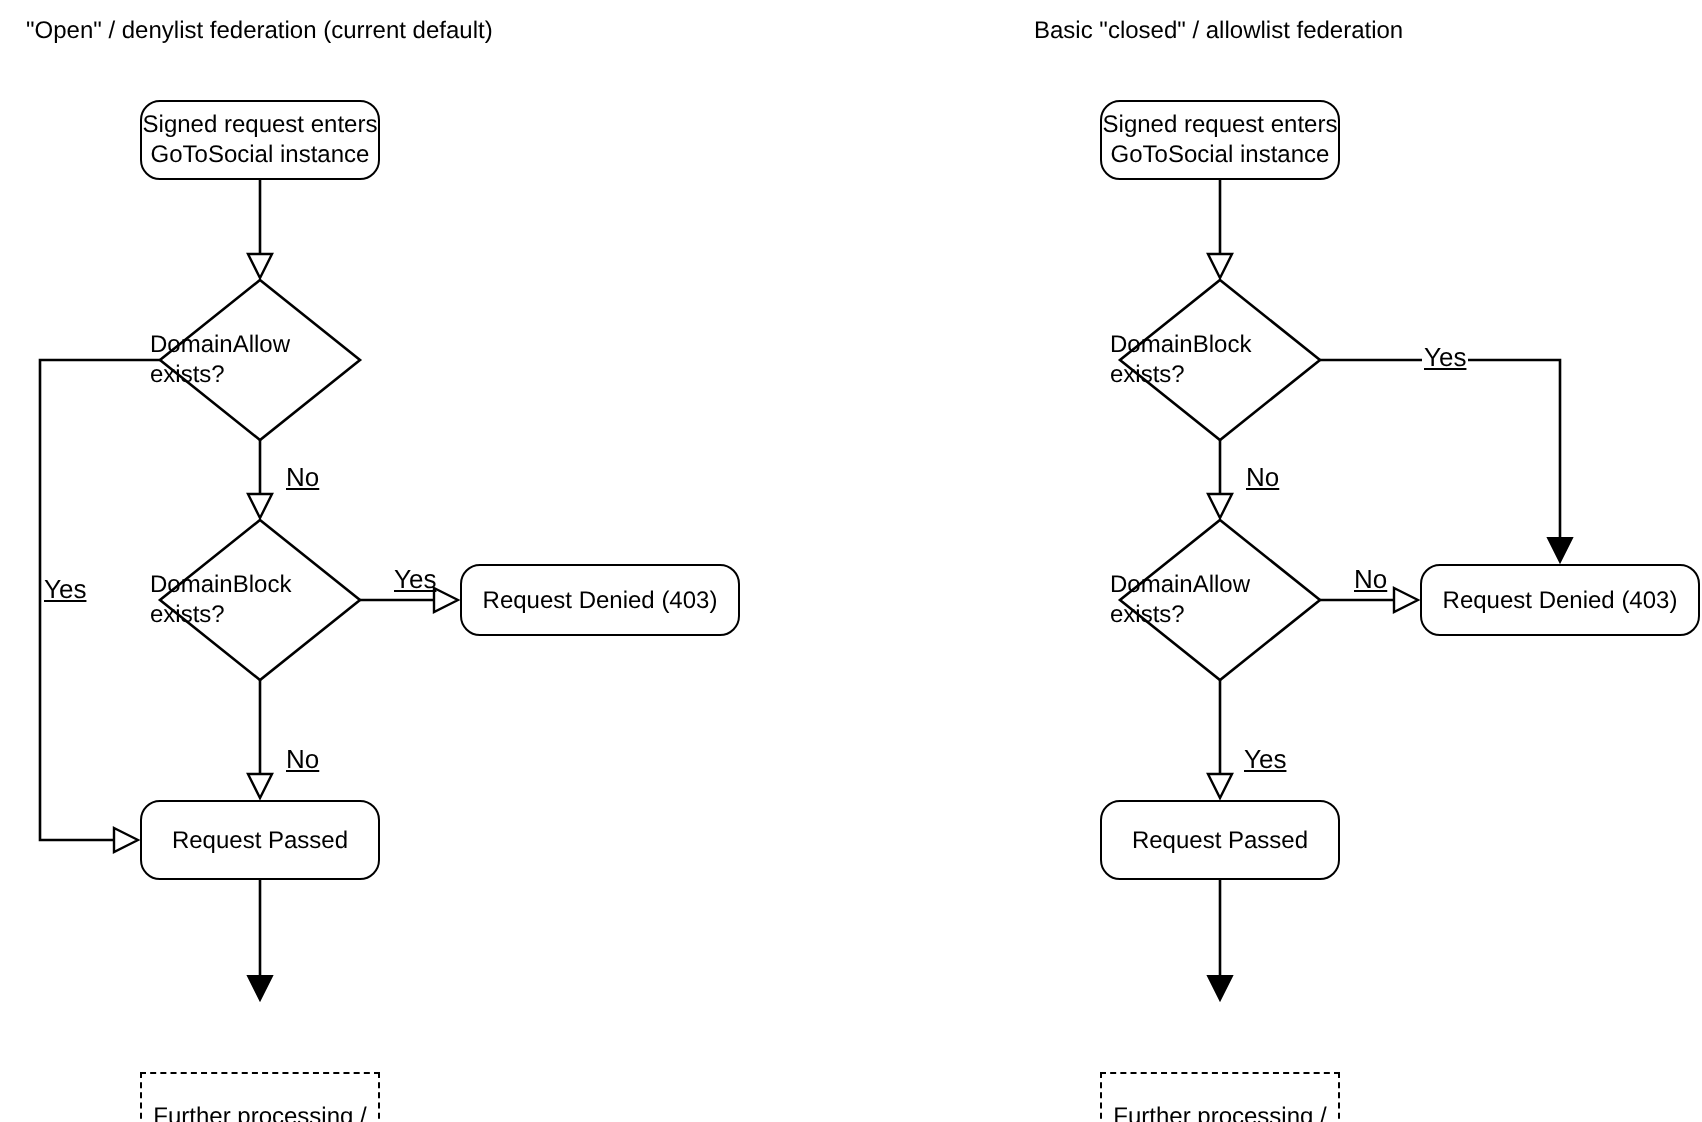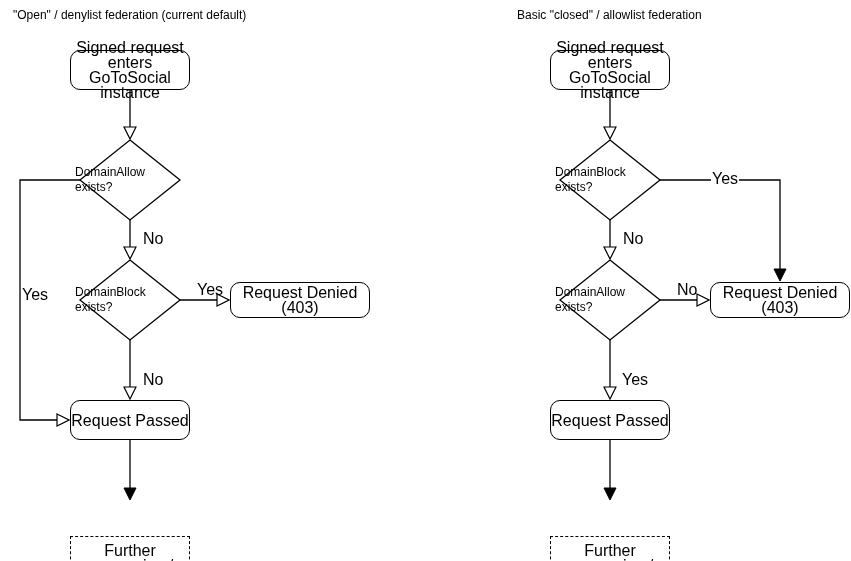--- a/index.html
+++ b/index.html
@@ -27,40 +27,41 @@
   }
   .node{
     position:absolute;
     box-sizing:border-box;
     background:var(--fill);
     border:1.2px solid var(--stroke);
     display:flex;
     align-items:center;
     justify-content:center;
     text-align:center;
-    font-size:16px;
+    font-size:12px;
     line-height:15px;
   }
   .node.rounded{border-radius:10px;}
   .node.dashed{border:1.2px dashed var(--stroke);border-radius:0;margin-top:36px;}
   .node-label{white-space:pre-line;}
   .diamond-label{
     position:absolute;
     width:110px;
     text-align:left;
     font-size:12px;
     line-height:15px;
     white-space:pre-line;
     pointer-events:none;
   }
   .edge-label{
     position:absolute;
-    font-size:16px;
+    font-size:13px;
     line-height:12px;
     white-space:nowrap;
+    text-decoration:underline;
   }
   .edge-label.on-line{
     background:var(--fill);
     padding:0 1px;
   }
 </style>
 </head>
 <body>
 
 <div class="canvas">

